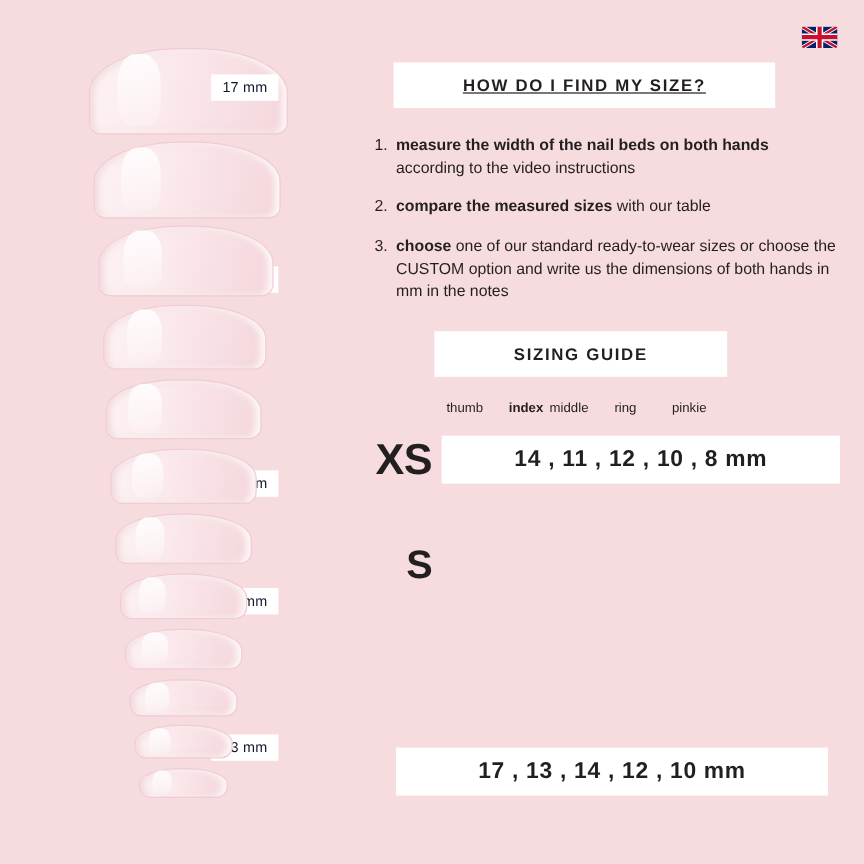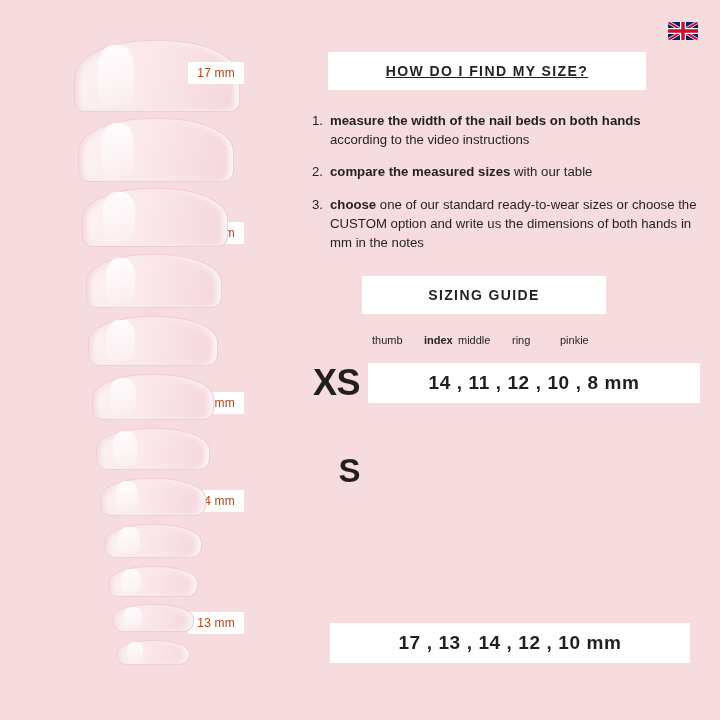--- a/index.html
+++ b/index.html
@@ -56,26 +56,26 @@
     position: absolute;
     left: 14%;
     top: 6%;
     width: 22%;
     height: 86%;
     background: linear-gradient(180deg, rgba(255,255,255,.85), rgba(255,255,255,.15));
     border-radius: 40% 40% 30% 30%;
   }
   .tip-label {
     background: #fff;
-    color: #c2410c;
+    color: #0f172a;
     font-size: 12px;
     letter-spacing: .2px;
     padding: 4px 9px 4px 9px;
     position: absolute;
-    right: 36px;
+    right: 48px;
     white-space: nowrap;
   }
 
   
   .right { position: absolute; left: 300px; top: 0; width: 400px; height: 720px; }
 
   .banner {
     background: #ffffff;
     text-align: center;
     font-weight: bold;

